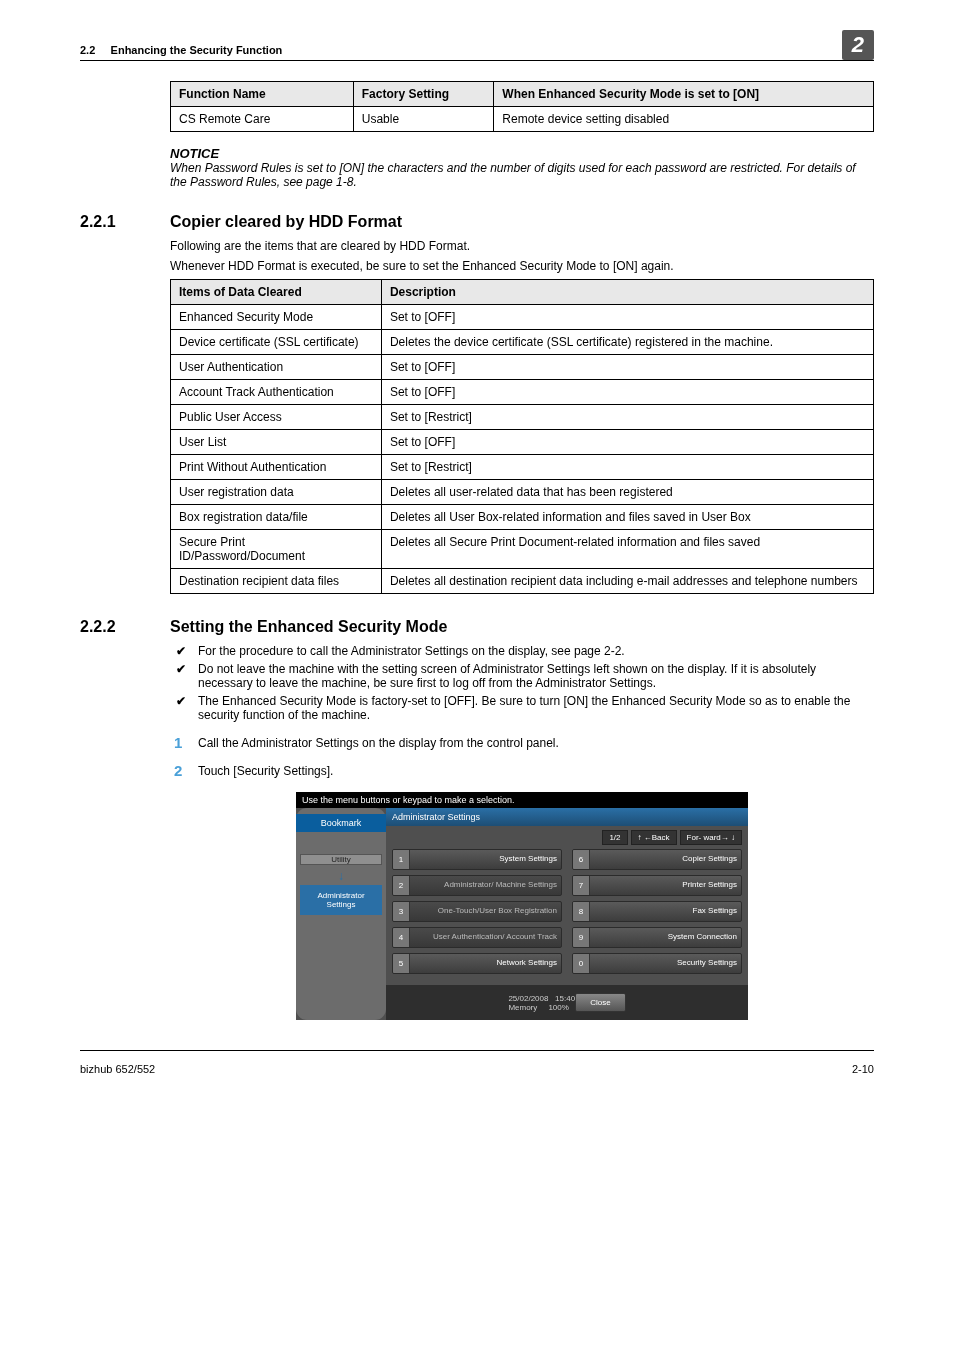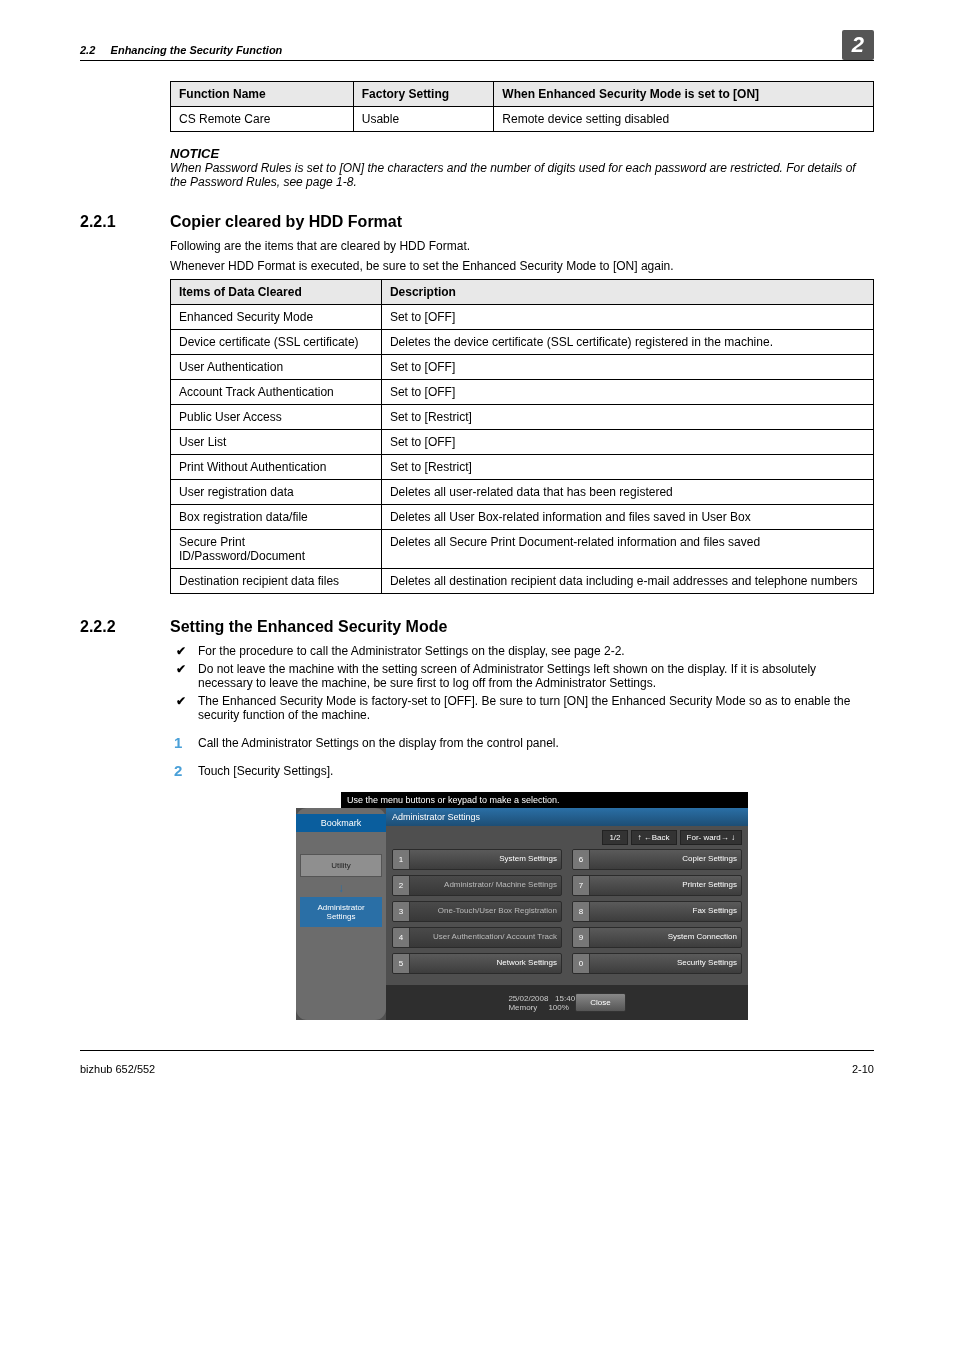--- a/index.html
+++ b/index.html
@@ -17,21 +17,20 @@
     display: flex;
     justify-content: space-between;
     align-items: flex-end;
     border-bottom: 1px solid #000;
     margin-bottom: 2px;
   }
   .header-left {
     font-size: 11px;
     font-weight: bold;
     padding-bottom: 4px;
-    font-style: italic;
   }
   .header-right-box {
     background: #555;
     color: #fff;
     font-style: italic;
     font-weight: bold;
     font-size: 22px;
     padding: 2px 10px;
     border-radius: 2px;
   }
@@ -133,21 +132,20 @@
   }
   .panel {
     width: 452px;
     font-family: Arial, sans-serif;
   }
   .panel-top {
     background: #000;
     color: #fff;
     font-size: 9px;
     padding: 3px 6px;
-    margin-left: 45px;
   }
   .panel-body {
     display: flex;
     background: #4f4f4f;
   }
   .panel-side {
     width: 90px;
     background: #6c6c6c;
     color: #fff;
     font-size: 9px;
@@ -158,21 +156,21 @@
   .bookmark {
     background: #0a5e9e;
     color: #fff;
     font-size: 9px;
     padding: 4px 0;
     margin-bottom: 22px;
   }
   .side-btn {
     background: #8f8f8f;
     color: #222;
-    padding: 6px 2px;
+    padding: 0 2px;
     margin: 0 4px 4px 4px;
     font-size: 8px;
     border: 1px solid #555;
   }
   .side-arrow {
     color: #2a6fa6;
     font-size: 12px;
     margin: 2px 0;
   }
   .side-active {

